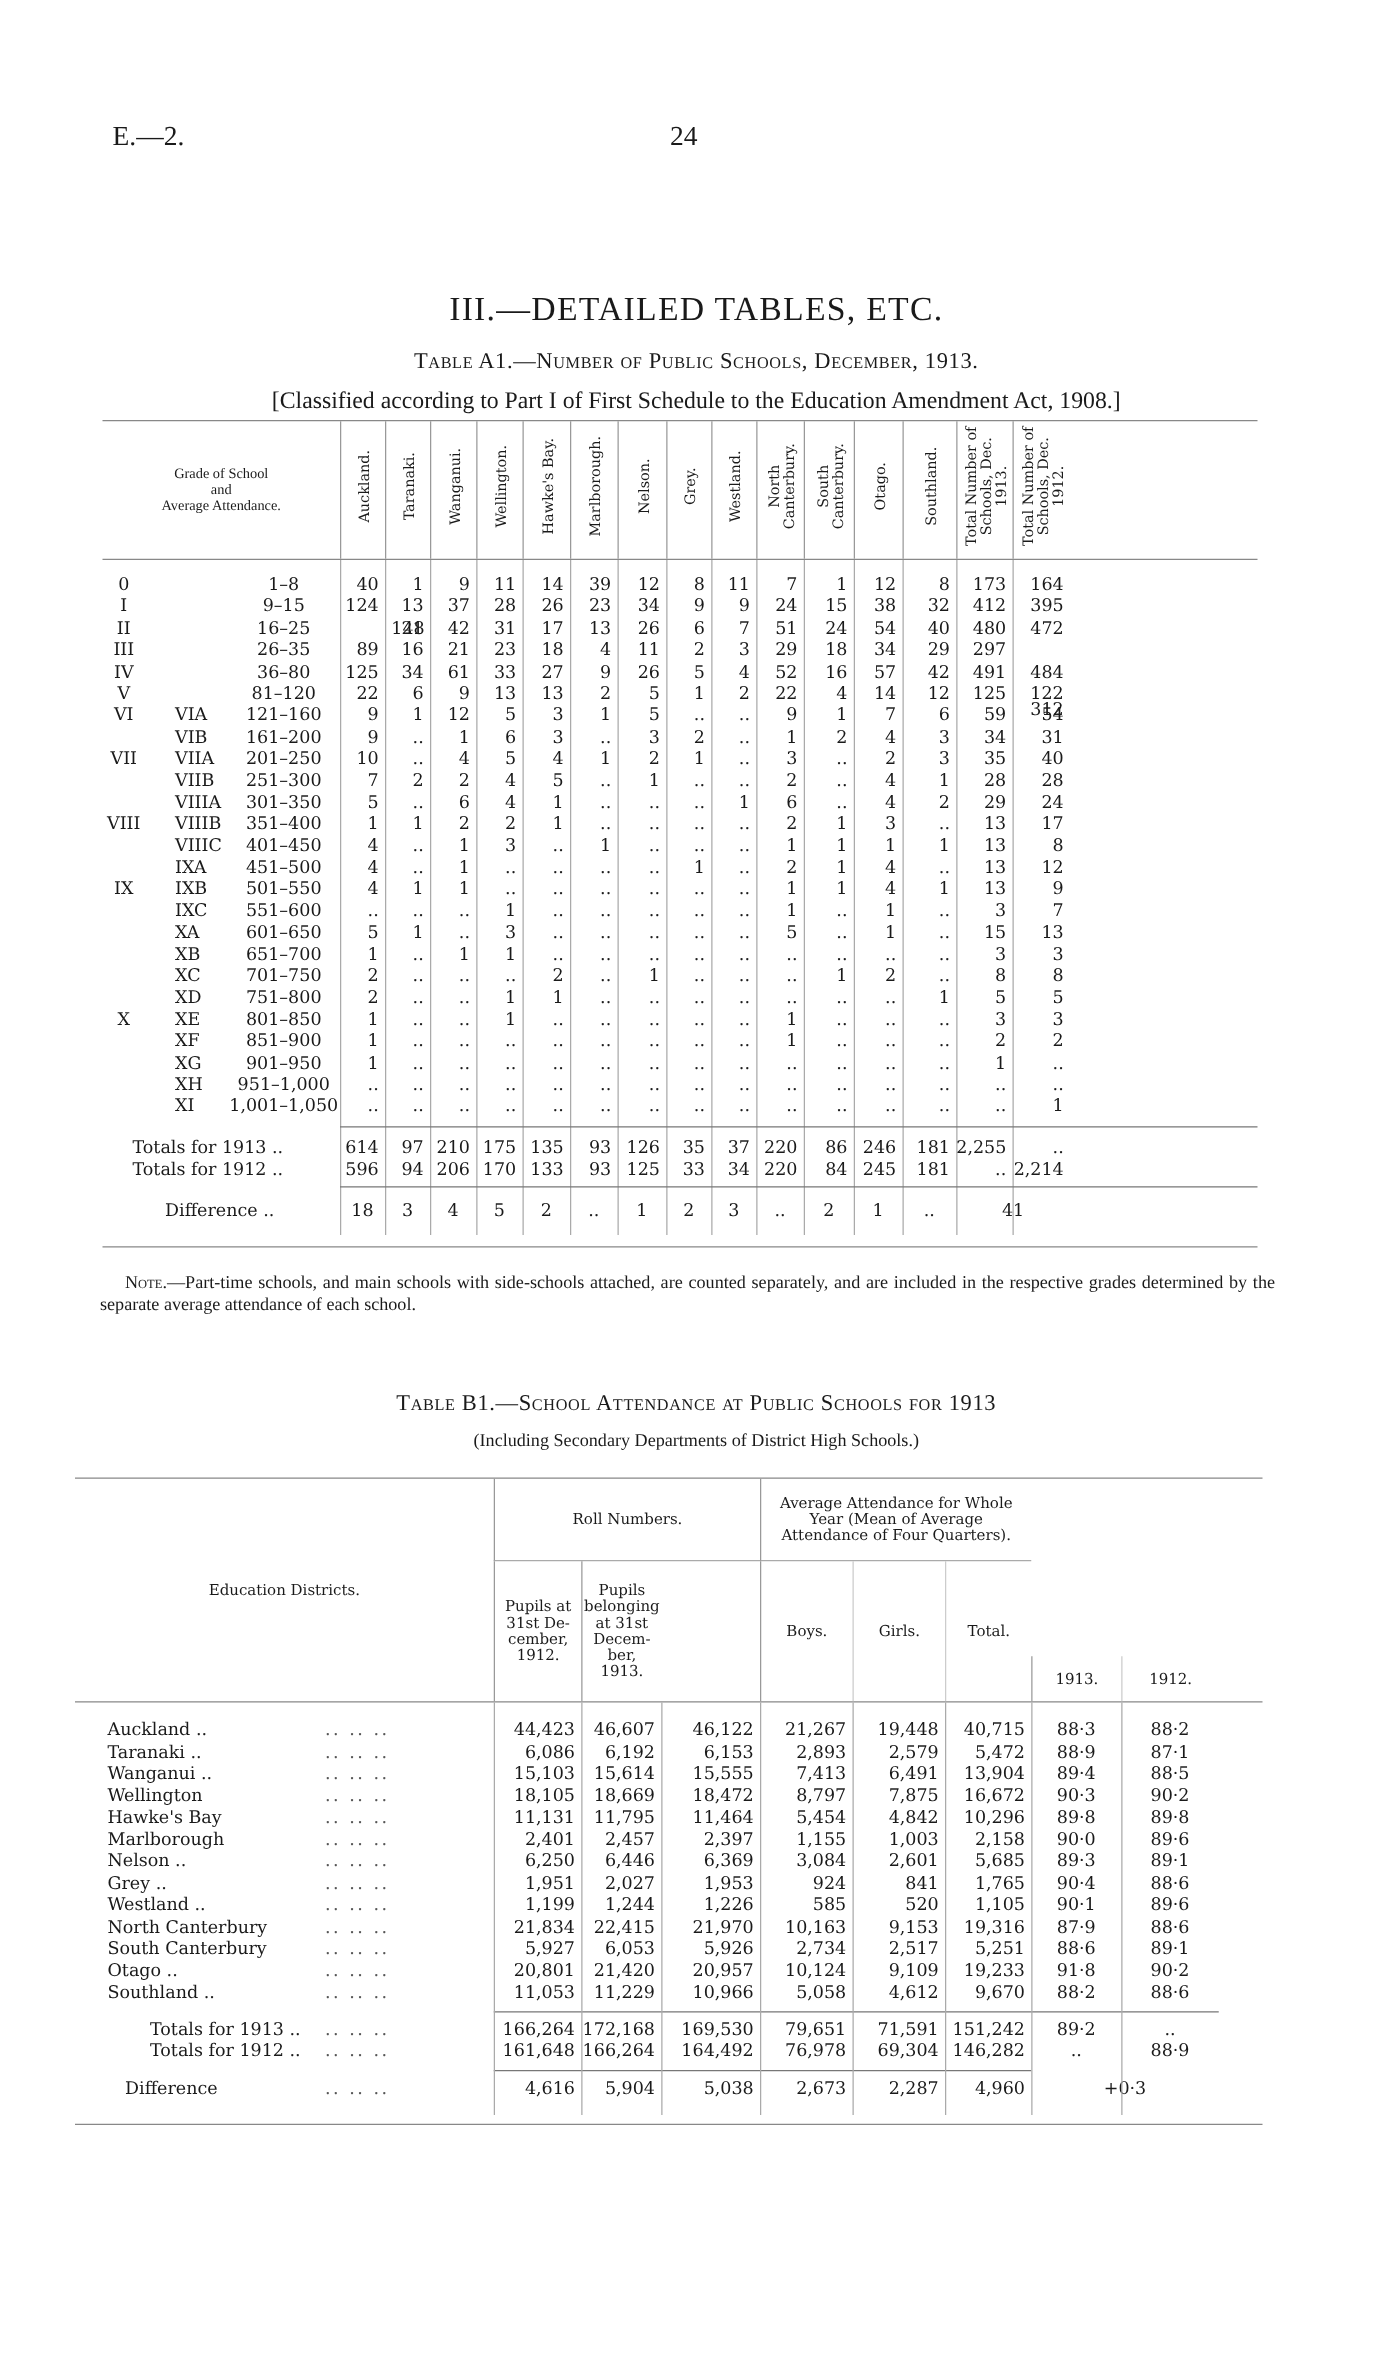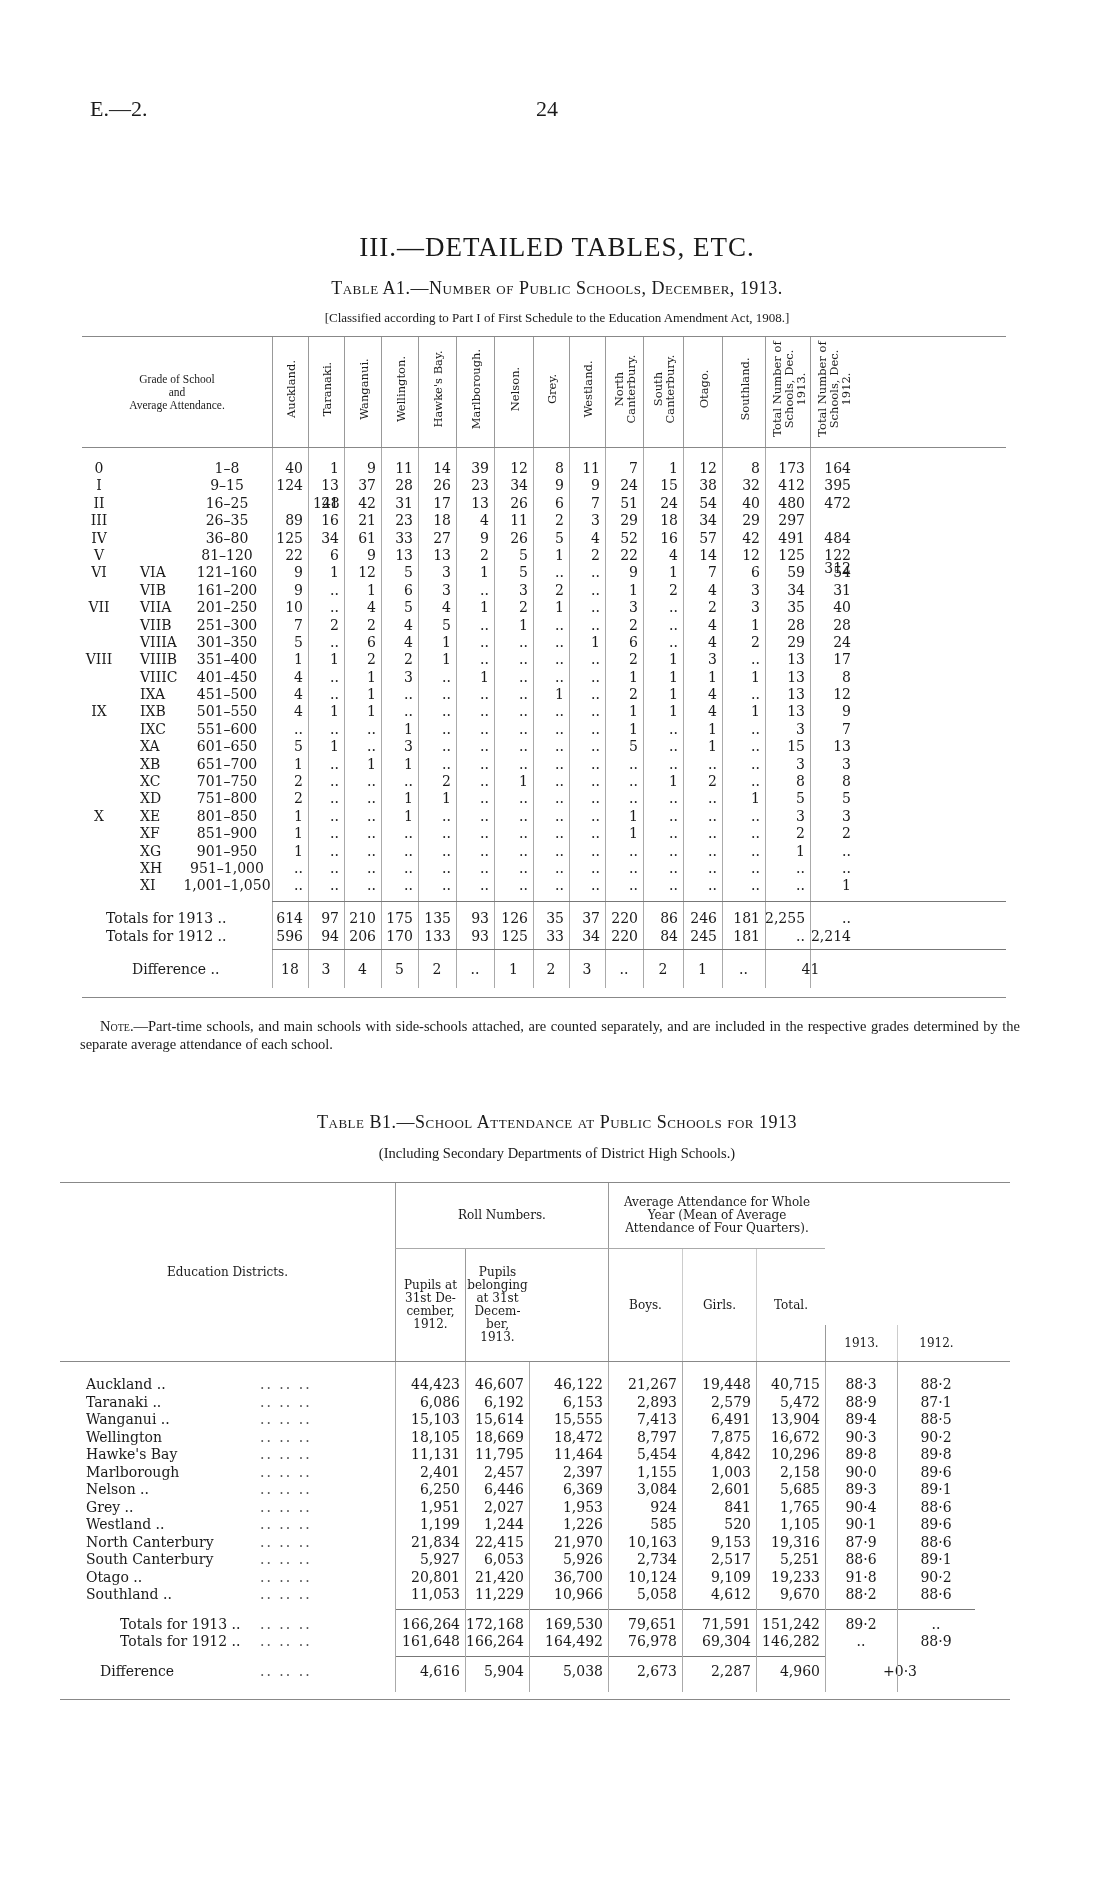--- a/index.html
+++ b/index.html
@@ -2,21 +2,21 @@
 <html><head>
 <meta charset="utf-8">
 <style>
   html, body { margin: 0; padding: 0; background: #ffffff; }
   body { width: 1114px; height: 1886px; position: relative; font-family: "DejaVu Serif", "Liberation Serif", serif; color: #1a1a1a; overflow: hidden; }
   .abs { position: absolute; }
   .hdr-left { left: 90px; top: 96px; font-size: 22px; font-family: "Liberation Serif", serif; }
   .hdr-page { left: 536px; top: 96px; font-size: 22px; font-family: "Liberation Serif", serif; }
   .section-title { left: 0; width: 1114px; top: 232px; text-align: center; font-size: 27px; font-family: "Liberation Serif", serif; letter-spacing: 1px; }
   .tableA-title { left: 0; width: 1114px; top: 278px; text-align: center; font-size: 18px; font-family: "Liberation Serif", serif; font-variant: small-caps; letter-spacing: 0.5px; }
-  .tableA-sub { left: 0; width: 1114px; top: 310px; text-align: center; font-size: 13px; font-family: "Liberation Serif", serif; }
+  .tableA-sub { left: 0; width: 1114px; top: 310px; text-align: center; font-size: 19px; font-family: "Liberation Serif", serif; }
 
   
   .ta { position: absolute; left: 82px; top: 336px; width: 924px; }
   .ta-head { position: relative; height: 110px; border-top: 1px solid #888; border-bottom: 1px solid #888; }
   .ta-head .grade-h { position: absolute; left: 0; width: 190px; top: 36px; text-align: center; font-size: 11.5px; line-height: 13px; font-family: "Liberation Serif", serif; }
   .ta-head .col { position: absolute; top: 0; height: 110px; border-left: 1px solid #999; }
   .ta-head .col span { position: absolute; bottom: 6px; left: 50%; transform-origin: left bottom; transform: rotate(-90deg) translateY(50%); white-space: nowrap; font-size: 11.5px; line-height: 12px; font-family: "DejaVu Serif", serif; text-align: center; }
   .ta-body { position: relative; }
   .ta-row { position: relative; height: 17.4px; font-size: 14px; line-height: 17.4px; }
   .ta-row .g { position: absolute; left: 0; width: 34px; text-align: center; }
@@ -837,21 +837,21 @@
         <div class="v" style="left: 622px; width: 74px;">2,517</div>
         <div class="v" style="left: 696px; width: 69px;">5,251</div>
         <div class="c" style="left: 765px; width: 72px;">88·6</div>
         <div class="c" style="left: 837px; width: 78px;">89·1</div>
       </div>
       <div class="tb-row">
         <div class="name">Otago ..</div>
         <div class="dots" style="left: 200px;">..    ..    ..</div>
         <div class="v" style="left: 335px; width: 70px;">20,801</div>
         <div class="v" style="left: 405px; width: 64px;">21,420</div>
-        <div class="v" style="left: 469px; width: 79px;">36,700</div>
+        <div class="v" style="left: 469px; width: 79px;">20,957</div>
         <div class="v" style="left: 548px; width: 74px;">10,124</div>
         <div class="v" style="left: 622px; width: 74px;">9,109</div>
         <div class="v" style="left: 696px; width: 69px;">19,233</div>
         <div class="c" style="left: 765px; width: 72px;">91·8</div>
         <div class="c" style="left: 837px; width: 78px;">90·2</div>
       </div>
       <div class="tb-row">
         <div class="name">Southland ..</div>
         <div class="dots" style="left: 200px;">..    ..    ..</div>
         <div class="v" style="left: 335px; width: 70px;">11,053</div>

